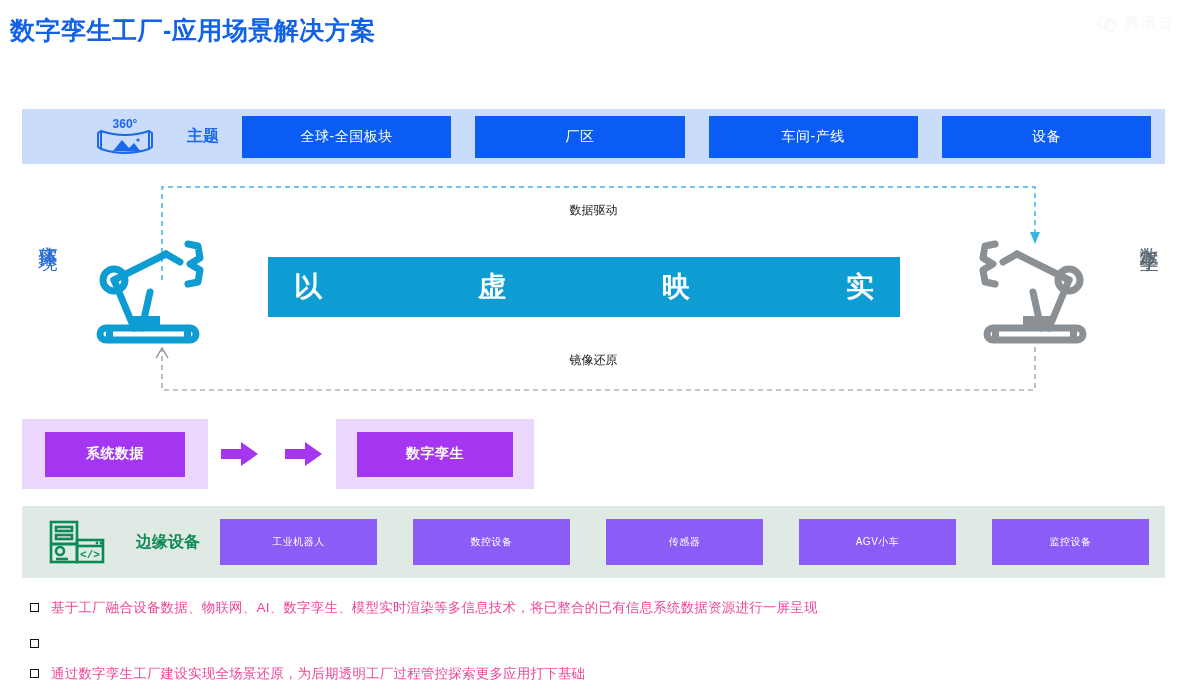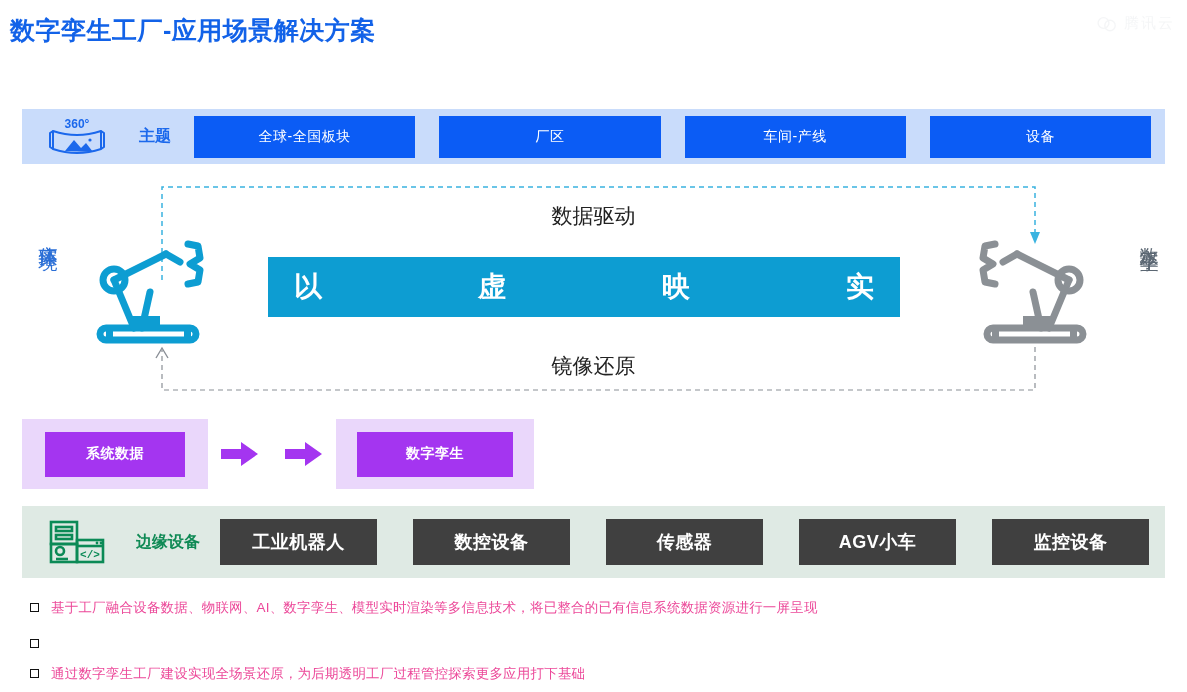--- a/index.html
+++ b/index.html
@@ -28,21 +28,21 @@
     position: absolute; left: 0; right: 0; top: 64px;
     text-align: center; font-size: 21px; font-weight: bold;
     color: #1b68ec; letter-spacing: 1px;
   }
 
   
   .theme-band {
     position: absolute; left: 22px; top: 109px;
     width: 1143px; height: 55px;
     background: #c9dcfb;
-    display: flex; align-items: center;
+    display: flex; align-items: center; padding-left: 48px;
   }
   .icon360 { width: 78px; margin-left: 16px; display:flex; align-items:center; justify-content:center; }
   .theme-label {
     width: 78px; text-align: center;
     font-size: 16px; font-weight: bold; color: #1b68ec;
   }
   .theme-btns { flex: 1; display: flex; gap: 24px; padding-right: 14px; }
   .theme-btn {
     flex: 1; height: 42px;
     background: #0b5cf5; color: #fff;
@@ -74,21 +74,21 @@
     padding: 0 26px;
   }
   .flow-bar span {
     flex: 1; color: #fff; font-size: 28px; font-weight: bold;
     text-align: left;
   }
   .flow-bar span:last-child { text-align: right; flex: 0 0 auto; }
 
   .flow-cap {
     position: absolute; width: 100%; text-align: center;
-    font-size: 21px; color: #222; font-weight: normal;
+    font-size: 12px; color: #222; font-weight: normal;
   }
   .flow-cap.top    { top: 202px; }
   .flow-cap.bottom { top: 352px; }
   svg.route-svg { position:absolute; left:0; top:0; width:1187px; height:240px; overflow:visible; }
 
   
   .pipeline { position: absolute; left: 22px; top: 419px; width: 1143px; height: 70px; display: flex; }
   .pl-panel { background: #ead7fb; display: flex; align-items: center; justify-content: center; gap: 22px; padding: 0 18px; }
   .pl-gap { width: 64px; display: flex; align-items: center; justify-content: center; background: #fff; }
   .pl-box {
@@ -112,23 +112,23 @@
     background: #dfeae4;
     display: flex; align-items: center;
   }
   .edge-icon { width: 80px; display: flex; align-items: center; justify-content: center; margin-left: 14px; }
   .edge-label {
     width: 104px; text-align: center;
     font-size: 16px; font-weight: bold; color: #0f8a55;
   }
   .edge-btns { flex: 1; display: flex; gap: 36px; padding-right: 16px; }
   .edge-btn {
-    flex: 1; height: 46px; background: #404040; color: #fff;
+    flex: 1; height: 46px; background: #8b5cf6; color: #fff;
     display: flex; align-items: center; justify-content: center;
-    font-size: 18px; font-weight: bold; letter-spacing: .5px;
+    font-size: 10px; font-weight: normal; letter-spacing: .5px;
   }
 
   
   .bullets { position: absolute; left: 30px; top: 598px; width: 1140px; }
   .bullet { display: flex; align-items: flex-start; gap: 12px; margin-bottom: 16px; }
   .bullet-mark {
     flex: 0 0 auto; width: 9px; height: 9px; margin-top: 5px;
     border: 1.6px solid #111; background: #fff;
   }
   .bullet-text { font-size: 13.5px; color: #ec4899; line-height: 1.5; letter-spacing: .2px; }

